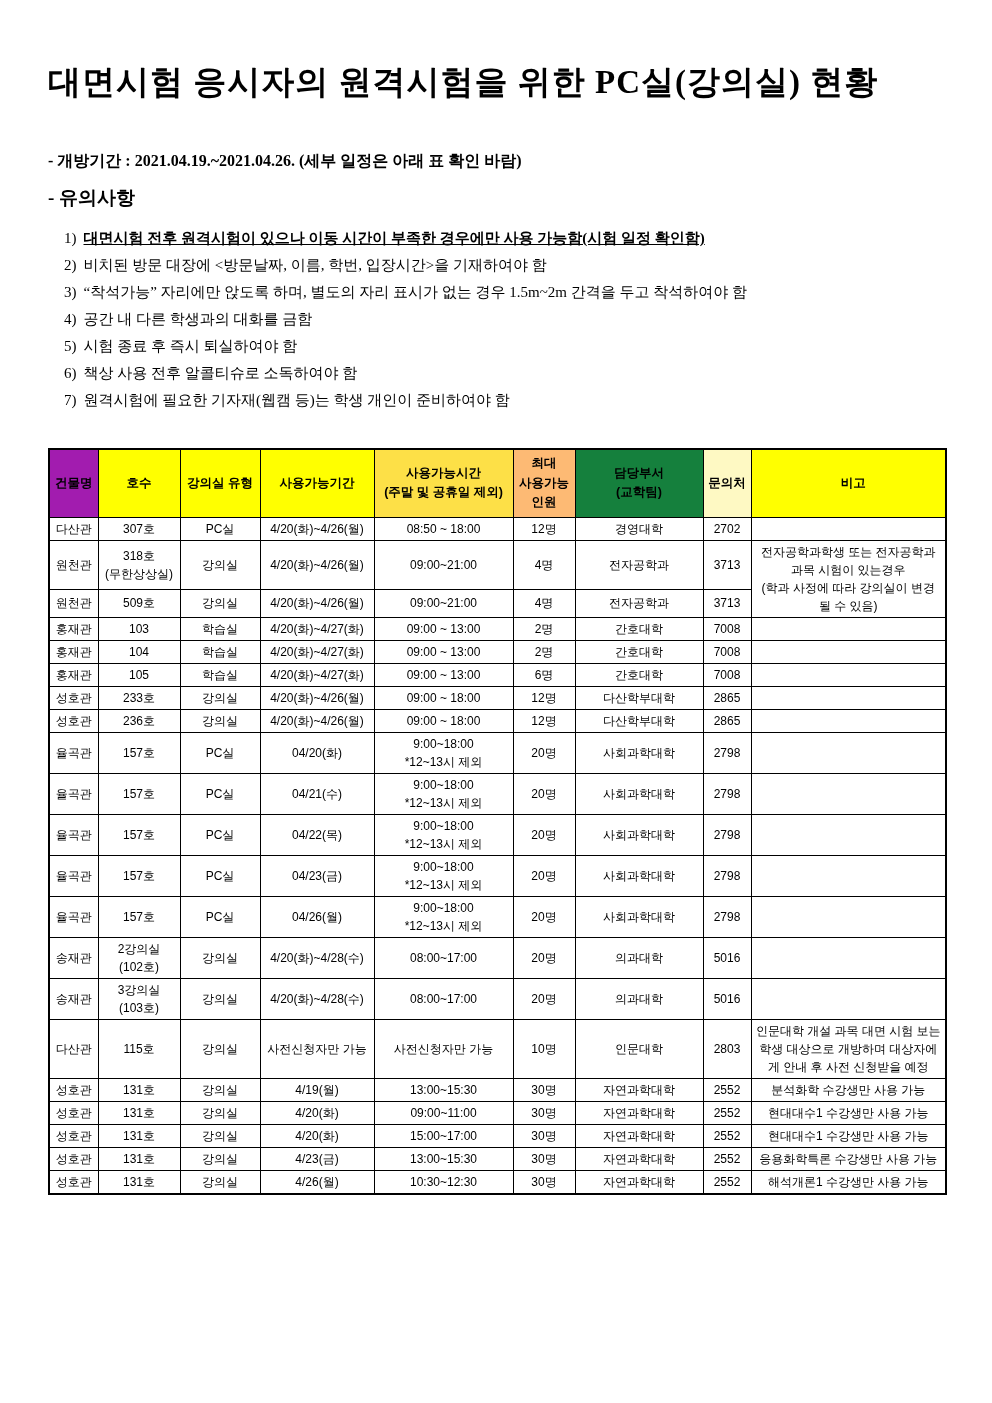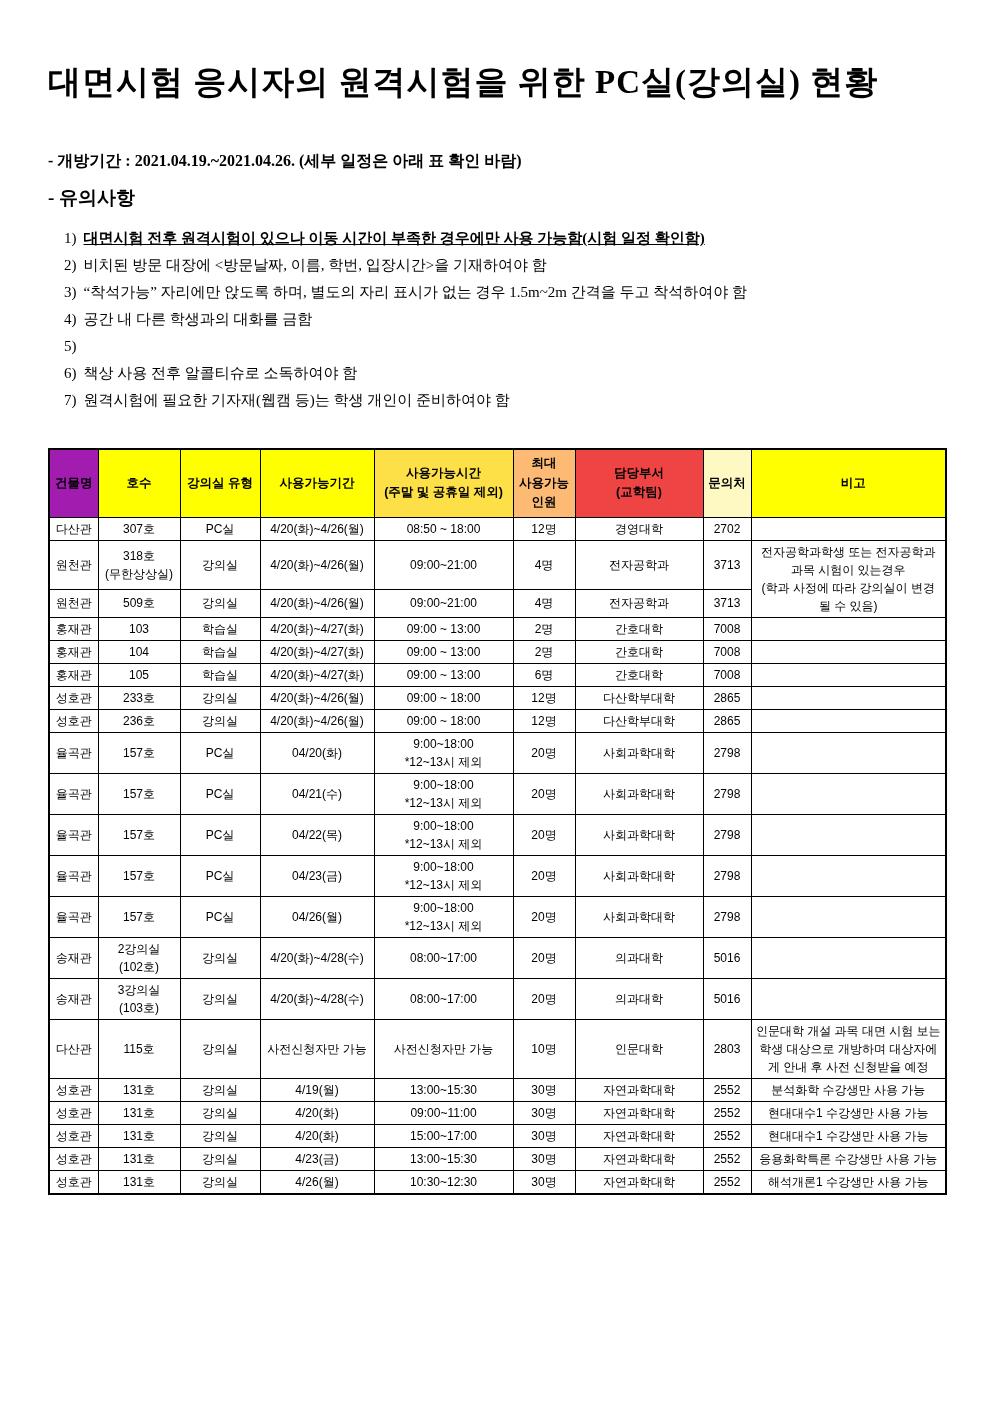--- a/index.html
+++ b/index.html
@@ -99,20 +99,21 @@
       <li>
         <span class="num">3)</span>
         <span class="txt">“착석가능” 자리에만 앉도록 하며, 별도의 자리 표시가 없는 경우 1.5m~2m 간격을 두고 착석하여야 함</span>
       </li>
       <li>
         <span class="num">4)</span>
         <span class="txt">공간 내 다른 학생과의 대화를 금함</span>
       </li>
       <li>
         <span class="num">5)</span>
+        <span class="txt">시험 종료 후 즉시 퇴실하여야 함</span>
       </li>
       <li>
         <span class="num">6)</span>
         <span class="txt">책상 사용 전후 알콜티슈로 소독하여야 함</span>
       </li>
       <li>
         <span class="num">7)</span>
         <span class="txt">원격시험에 필요한 기자재(웹캠 등)는 학생 개인이 준비하여야 함</span>
       </li>
     </ul>
@@ -133,21 +134,21 @@
       <tr id="table-header-row">
           <th style="background: #a21caf;">건물명</th>
           <th style="background: rgb(255, 255, 0);">호수</th>
           <th style="background: rgb(255, 255, 0);">강의실 유형</th>
           <th style="background: rgb(255, 255, 0);">사용가능기간</th>
           <th style="background: #fde047;">사용가능시간
 (주말 및 공휴일 제외)</th>
           <th style="background: #fdba74;">최대
 사용가능
 인원</th>
-          <th style="background: #ef4444;">담당부서
+          <th style="background: #15803d;">담당부서
 (교학팀)</th>
           <th style="background: #fef9c3;">문의처</th>
           <th style="background: rgb(255, 255, 0); padding-left: 12px;">비고</th>
         </tr>
     </thead>
     <tbody id="table-body">
         <tr>
           <td>다산관</td>
           <td>307호</td>
           <td>PC실</td>

